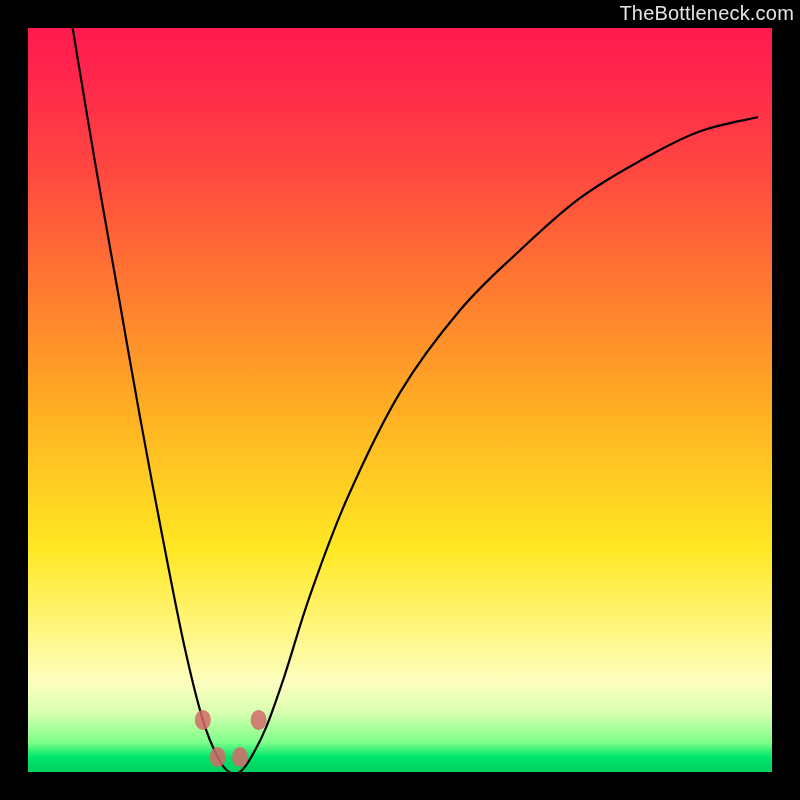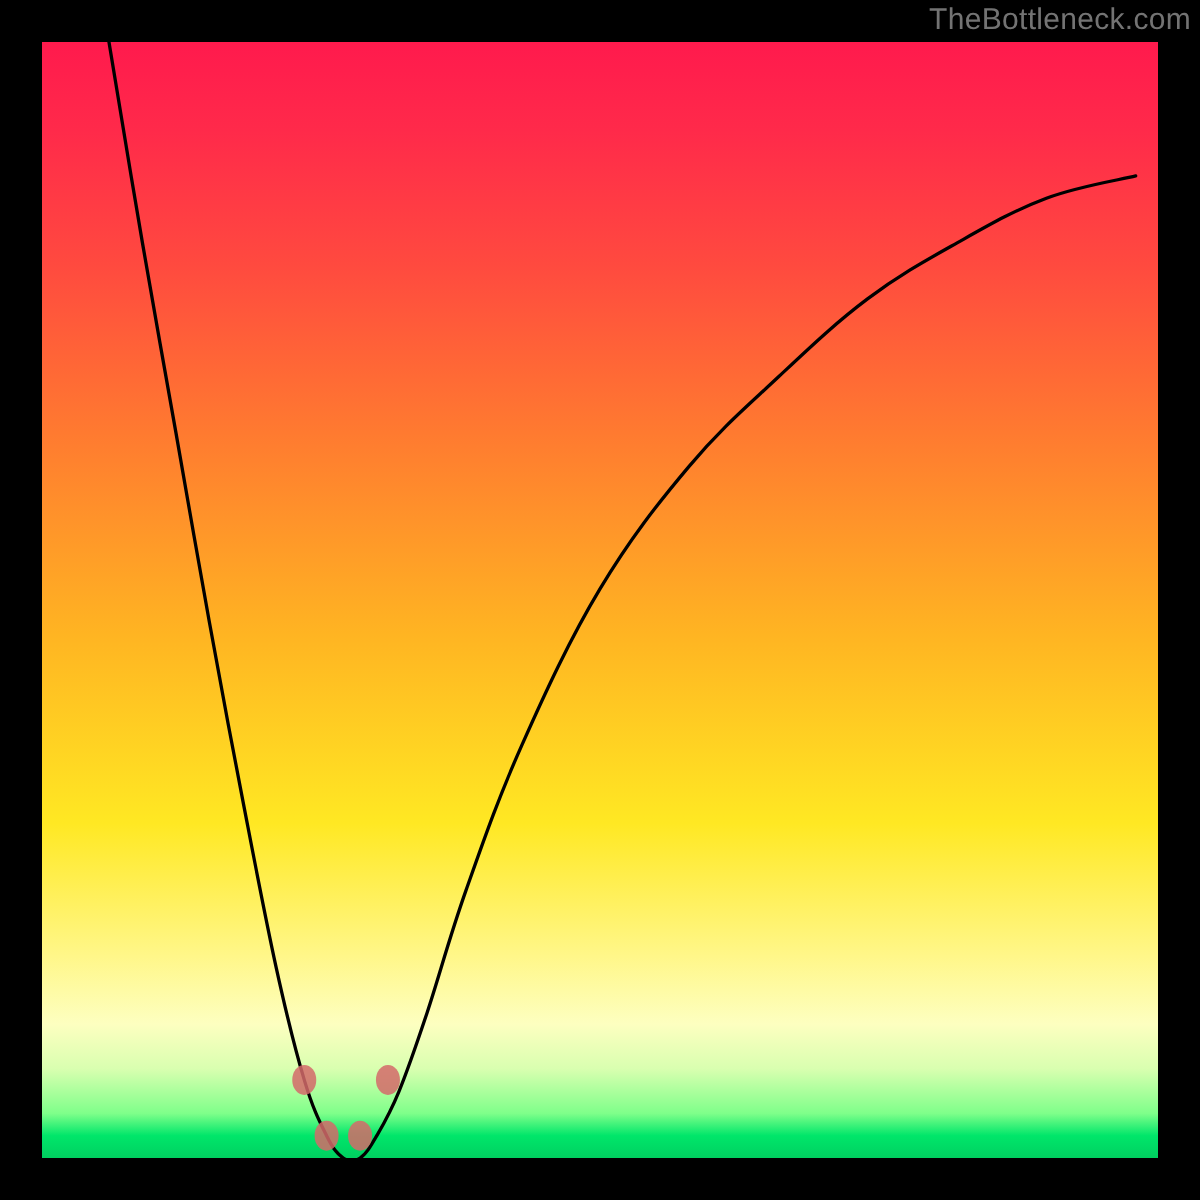--- a/index.html
+++ b/index.html
@@ -34,21 +34,21 @@
       #d9ffb0 92%,
       #7fff8a 96%,
       #00e66a 98%,
       #00d060 100%
     );
   }
   .watermark {
     position: absolute;
     top: 2px;
     right: 6px;
-    color: #737373;
+    color: #e5e5e5;
     font-size: 20px;
     font-weight: 500;
     letter-spacing: 0.2px;
     user-select: none;
   }
   svg.curve {
     position: absolute;
     left: 0; top: 0;
     width: 744px;
     height: 744px;

